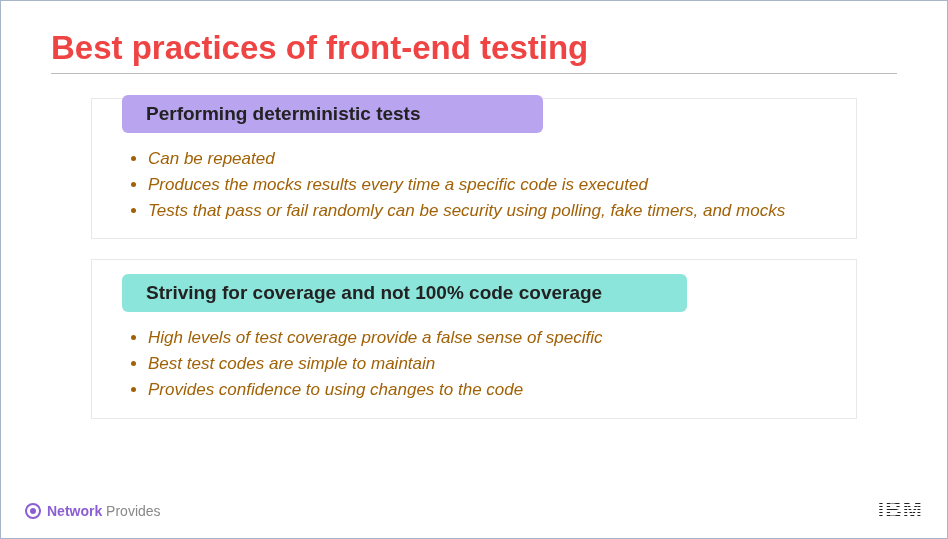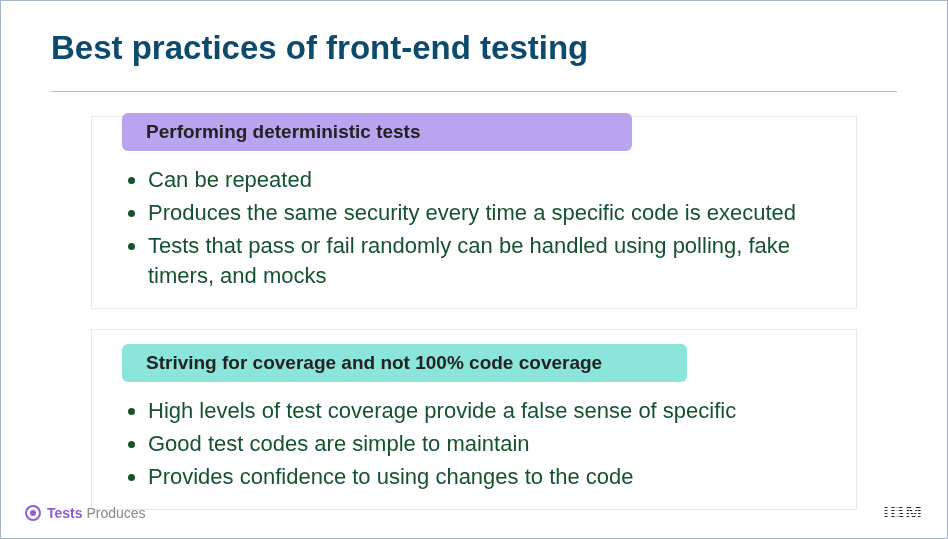--- a/index.html
+++ b/index.html
@@ -12,22 +12,22 @@
       background: #fff;
       width: 948px;
       height: 539px;
       border: 1px solid #a8b4c8;
       position: relative;
       padding: 28px 50px 60px 50px;
     }
     .slide-title {
       font-size: 33px;
       font-weight: bold;
-      color: #0c4a6e;
-      padding-bottom: 24px;
+      color: #ef4444;
+      padding-bottom: 6px;
       border-bottom: 1px solid #bbb;
       margin-bottom: 24px;
     }
     .card {
       border: 1px solid #e8e8e8;
       background: #fff;
       margin: 0 40px 20px 40px;
       padding: 0;
       position: relative;
     }
@@ -37,39 +37,40 @@
       font-weight: bold;
       color: #222;
       padding: 8px 24px;
       border-radius: 6px;
       margin: -2px 0 12px 30px;
       position: relative;
       top: -2px;
     }
     .card-header.purple {
       background: #b9a4f0;
-      width: 510px;
+      width: 421px;
     }
     .card-header.teal {
       background: #8ce5db;
       width: 565px;
       margin-top: 16px;
     }
     .card-body {
       padding: 0 28px 14px 32px;
     }
     .card ul {
       list-style: disc;
       padding-left: 24px;
     }
     .card ul li {
-      font-size: 22px;
-      color: #14532d;
+      font-size: 17px;
+      color: #a16207;
       line-height: 1.4;
       margin-bottom: 2px;
+      font-style: italic;
     }
     .footer {
       position: absolute;
       bottom: 14px;
       left: 24px;
       right: 24px;
       display: flex;
       justify-content: space-between;
       align-items: center;
     }
@@ -99,21 +100,21 @@
       font-size: 14px;
       font-weight: bold;
       color: #8c5ed4;
     }
     .sn-text .light {
       font-weight: normal;
       color: #888;
     }
     .ibm-logo {
       font-family: Arial, sans-serif;
-      font-size: 20px;
+      font-size: 23px;
       font-weight: 900;
       letter-spacing: 1px;
       color: #222;
       display: inline-block;
       background: repeating-linear-gradient(
         to bottom,
         #222 0px, #222 1.5px,
         transparent 1.5px, transparent 3px
       );
       -webkit-background-clip: text;
@@ -124,38 +125,38 @@
 </head>
 <body>
 
 <h1 class="slide-title">Best practices of front-end testing</h1>
 
 <div class="card">
   <div class="card-header purple">Performing deterministic tests</div>
   <div class="card-body">
     <ul>
       <li>Can be repeated</li>
-      <li>Produces the same security every time a specific code is executed</li>
-      <li>Tests that pass or fail randomly can be handled using polling, fake timers, and mocks</li>
+      <li>Produces the mocks results every time a specific code is executed</li>
+      <li>Tests that pass or fail randomly can be security using polling, fake timers, and mocks</li>
     </ul>
   </div>
 </div>
 
 <div class="card">
   <div class="card-header teal">Striving for coverage and not 100% code coverage</div>
   <div class="card-body">
     <ul>
       <li>High levels of test coverage provide a false sense of specific</li>
-      <li>Good test codes are simple to maintain</li>
+      <li>Best test codes are simple to maintain</li>
       <li>Provides confidence to using changes to the code</li>
     </ul>
   </div>
 </div>
 
 <div class="footer">
   <div class="skills-network">
     <span class="sn-icon"></span>
     <span class="sn-text">
-      <span>Tests</span><span class="light"> Produces</span>
+      <span>Network</span><span class="light"> Provides</span>
     </span>
   </div>
   <div class="ibm-logo">IBM</div>
 </div>
 
 </body></html>

